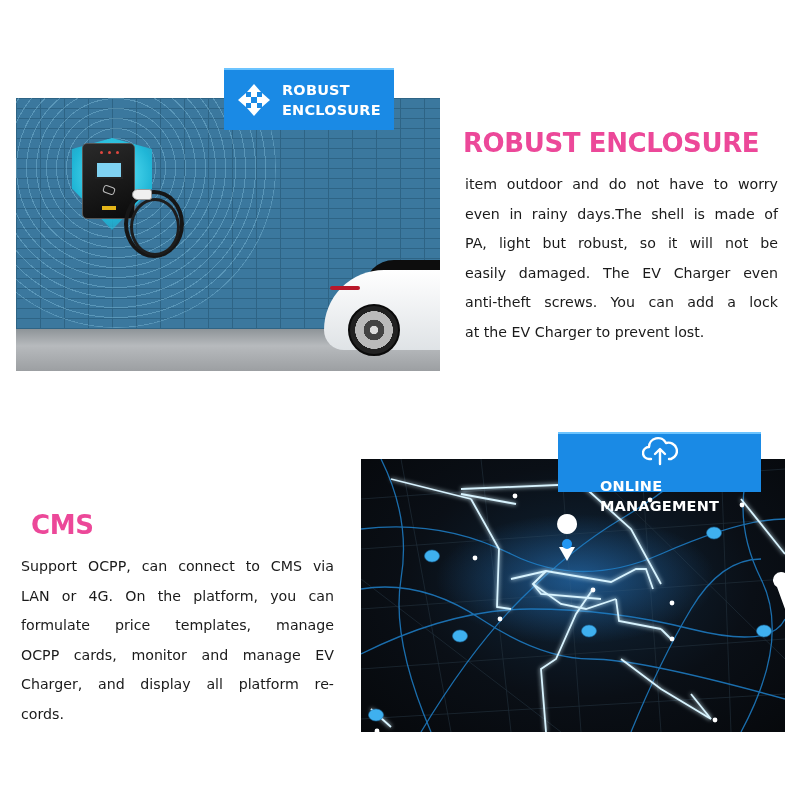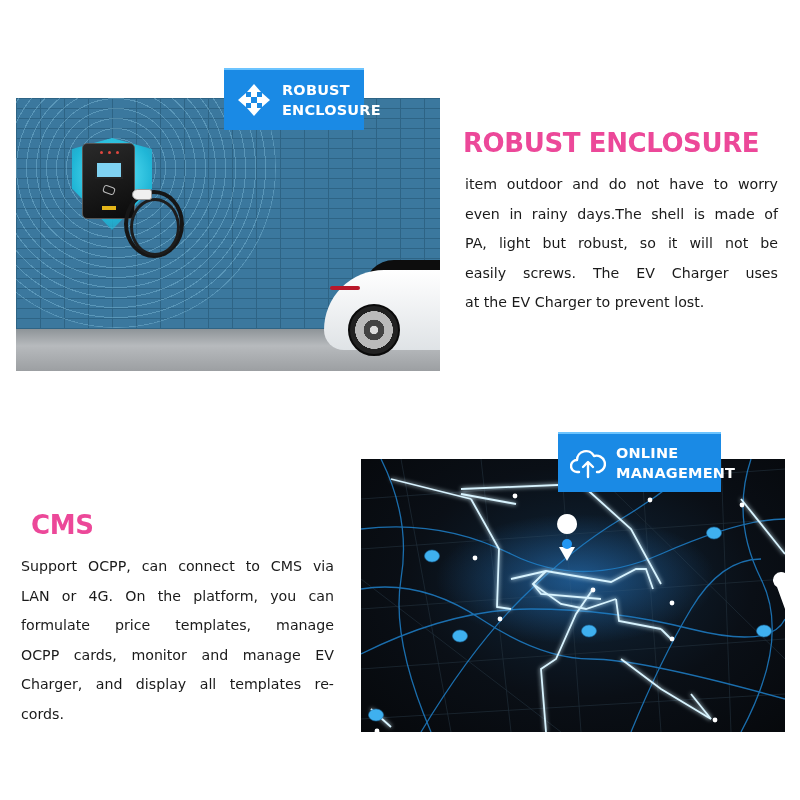--- a/index.html
+++ b/index.html
@@ -85,22 +85,22 @@
   }
 
   
   .badge {
     position: absolute; background: #1a8ae5; color: #fff;
     display: flex; align-items: center; gap: 10px; padding: 0 12px;
     border-top: 2px solid #6cc4ff;
   }
   .badge .txt { font-family: "DejaVu Sans", sans-serif; font-weight: bold; font-size: 14.5px; line-height: 20px; letter-spacing: 0.2px; }
   .badge svg { flex: none; }
-  .badge1 { left: 224px; top: 68px; width: 140px; height: 62px; }
-  .badge2 { left: 558px; top: 432px; width: 163px; height: 60px; }
+  .badge1 { left: 224px; top: 68px; width: 170px; height: 62px; }
+  .badge2 { left: 558px; top: 432px; width: 203px; height: 60px; flex-direction: column; }
 
   
   .h { position: absolute; font-family: "DejaVu Sans", sans-serif; font-weight: bold; color: #ec4899; }
   .h1 { left: 463px; top: 128px; font-size: 26px; letter-spacing: -0.4px; }
   .h2 { left: 31px; top: 510px; font-size: 26px; letter-spacing: -0.3px; }
 
   .para { position: absolute; font-family: "DejaVu Sans", sans-serif; font-size: 14.2px; color: #1a1a1a; text-align: justify; line-height: 29.5px; }
   .para .ln { display: block; text-align-last: justify; white-space: nowrap; }
   .para .ln.last { text-align-last: left; }
   .p1 { left: 465px; top: 170px; width: 313px; }
@@ -156,32 +156,33 @@
     <div>ENCLOSURE</div>
   </div>
 </div>
 
 <div class="h h1">ROBUST ENCLOSURE</div>
 
 <div class="para p1">
   <span class="ln">item outdoor and do not have to worry</span>
   <span class="ln">even in rainy days.The shell is made of</span>
   <span class="ln">PA, light but robust, so it will not be</span>
-  <span class="ln">easily screws. The EV Charger uses</span>
+  <span class="ln">easily damaged. The EV Charger even</span>
+  <span class="ln">anti-theft screws. You can add a lock</span>
   <span class="ln last">at the EV Charger to prevent lost.</span>
 </div>
 
 <div class="h h2">CMS</div>
 
 <div class="para p2">
   <span class="ln">Support OCPP, can connect to CMS via</span>
   <span class="ln">LAN or 4G. On the platform, you can</span>
   <span class="ln">formulate price templates, manage</span>
   <span class="ln">OCPP cards, monitor and manage EV</span>
-  <span class="ln">Charger, and display all templates re-</span>
+  <span class="ln">Charger, and display all platform re-</span>
   <span class="ln last">cords.</span>
 </div>
 
 <div class="photo2">
   <svg width="424" height="273" viewBox="0 0 424 273">
     <defs>
       <filter id="glow" x="-20%" y="-20%" width="140%" height="140%">
         <feGaussianBlur stdDeviation="2.2" result="b"></feGaussianBlur>
         <feMerge>
             <feMergeNode in="b"></feMergeNode>

